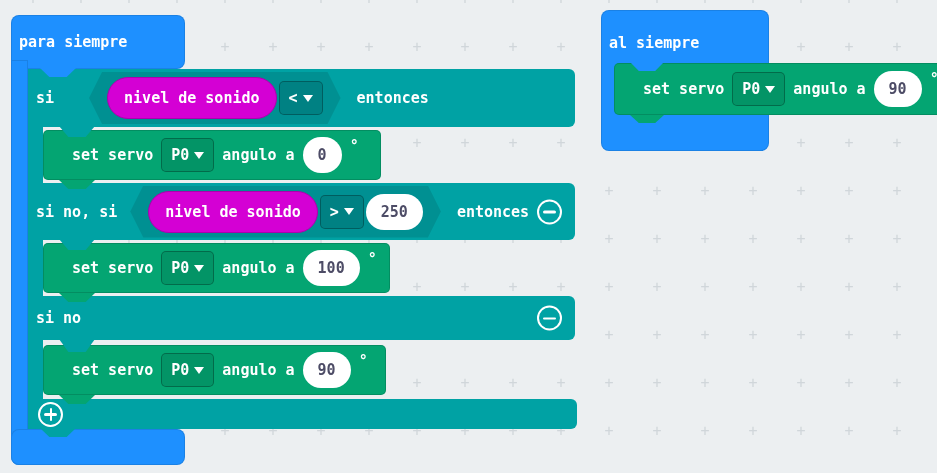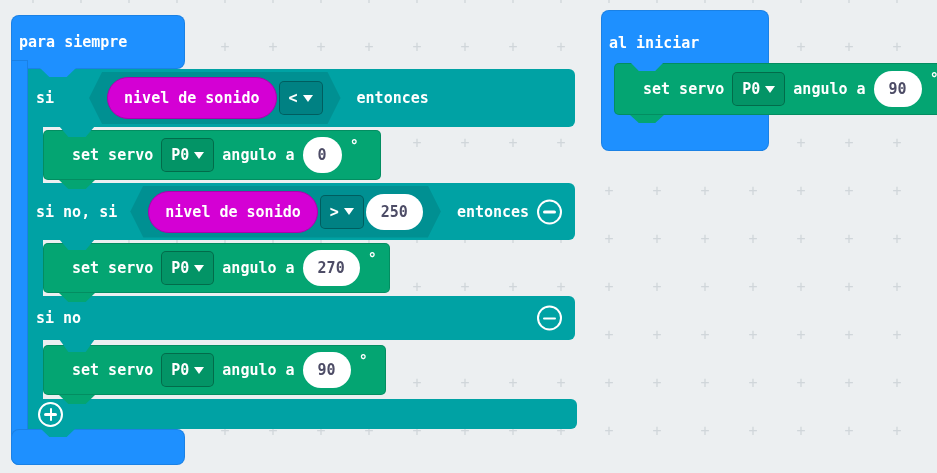--- a/index.html
+++ b/index.html
@@ -313,21 +313,21 @@
   <div class="abs tab greenfill z4" style="left:59px;top:180px;width:36px;height:9px;"></div>
 
   <div class="abs green" style="left:43px;top:243px;width:318px;height:50px;">
     <span class="kw">set servo</span>
     <div class="mini">
       <span>P0</span>
         <span class="tri"></span>
     </div>
     <span class="kw">angulo a</span>
     <div class="oval">
-        <span>270</span>
+        <span>100</span>
       </div>
     <span class="deg">°</span>
   </div>
   <div class="abs tab greenfill z4" style="left:59px;top:293px;width:36px;height:9px;"></div>
 
   <div class="abs green" style="left:43px;top:345px;width:314px;height:50px;">
     <span class="kw">set servo</span>
     <div class="mini">
       <span>P0</span>
         <span class="tri"></span>
@@ -336,21 +336,21 @@
     <div class="oval">
         <span>90</span>
       </div>
     <span class="deg">°</span>
   </div>
   <div class="abs tab greenfill z4" style="left:59px;top:395px;width:36px;height:9px;"></div>
 
   
   <div style="display:contents;">
     <div class="abs blue r8 z1" style="left:601px;top:10px;width:168px;height:141px;">
-      <span class="blue-txt pl8" style="position:absolute;left:0;top:13px;height:40px;display:flex;align-items:center;">al iniciar</span>
+      <span class="blue-txt pl8" style="position:absolute;left:0;top:13px;height:40px;display:flex;align-items:center;">al siempre</span>
     </div>
     <div class="abs green z2" style="left:614px;top:63px;width:307px;height:52px;">
       <span class="kw">set servo</span>
       <div class="mini">
         <span>P0</span>
           <span class="tri"></span>
       </div>
       <span class="kw">angulo a</span>
       <div class="oval">
           <span>90</span>

